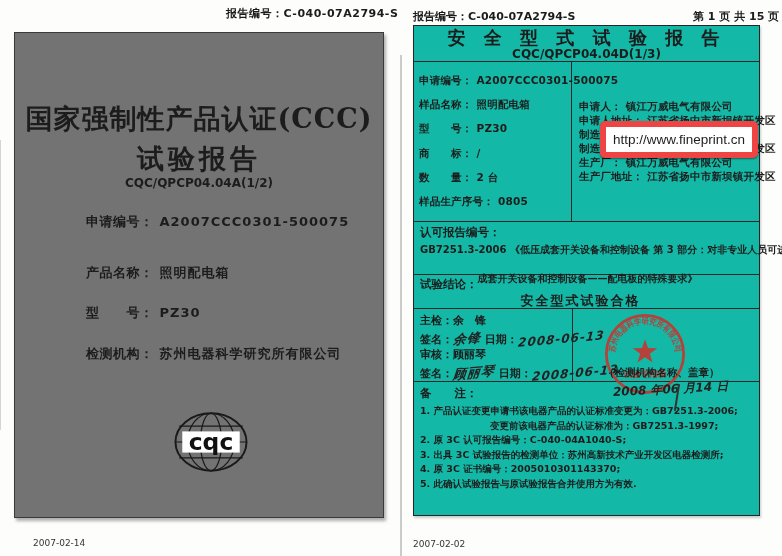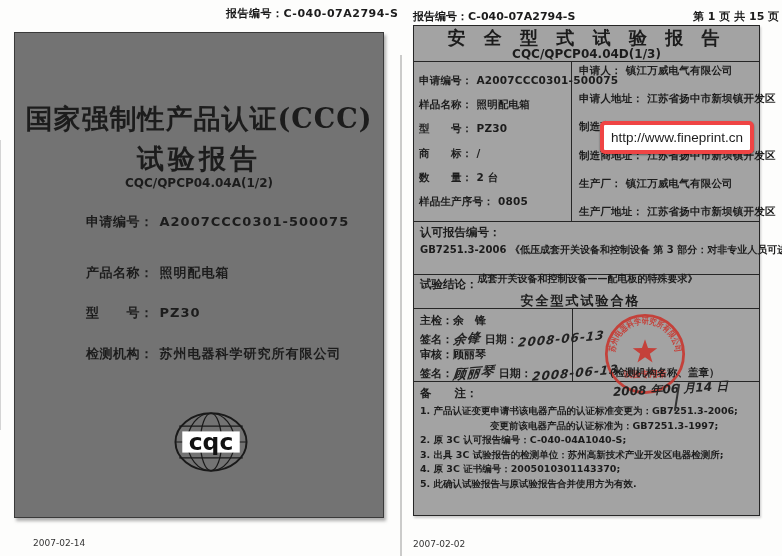--- a/index.html
+++ b/index.html
@@ -22,31 +22,31 @@
   .lp-doccode{position:absolute;left:0;top:143px;width:100%;text-align:center;font-size:12px;font-weight:600;}
   .lp-field{position:absolute;left:71px;font-size:13px;font-weight:600;letter-spacing:.5px;white-space:nowrap;}
   .lp-field .val{margin-left:6px;letter-spacing:1px;}
   .lp-logo{position:absolute;left:158px;top:378px;}
   .lp-footer{position:absolute;left:33px;top:538px;font-size:9px;color:#333;}
   
   .rp-header-left{position:absolute;left:413px;top:9px;font-size:11px;font-weight:600;}
   .rp-header-right{position:absolute;left:693px;top:9px;font-size:11px;font-weight:600;}
   .rt-table{
     position:absolute;left:413px;top:25px;width:345px;height:489px;
-    border:1.5px solid #262626;background:#a3a3a3;display:flex;flex-direction:column;
+    border:1.5px solid #262626;background:#14b8a6;display:flex;flex-direction:column;
     box-shadow:1px 2px 2px rgba(130,130,130,.4);
   }
   .rt-row{border-bottom:1.5px solid #262626;}
   .row-title{height:33px;text-align:center;padding-top:2px;}
   .rp-title{font-size:18px;font-weight:700;letter-spacing:6px;line-height:20px;}
   .rp-doccode{font-size:12px;font-weight:700;line-height:13px;}
   .row-info{height:159px;display:flex;}
   .cell-l{width:152px;border-right:1.5px solid #262626;display:flex;flex-direction:column;
     justify-content:space-evenly;padding:2px 0 2px 5px;}
-  .cell-r{flex:1;display:flex;flex-direction:column;justify-content:space-between;padding:2px 0 2px 7px;}
+  .cell-r{flex:1;display:flex;flex-direction:column;justify-content:center;padding:2px 0 2px 7px;}
   .info-line{font-size:10.5px;font-weight:600;white-space:nowrap;letter-spacing:.2px;}
   .info-line .val{margin-left:4px;}
   .row-std{height:49px;padding:3px 4px 0 6px;}
   .std-label{font-size:11.5px;font-weight:700;}
   .std-line1{font-size:10px;font-weight:600;margin-top:3px;white-space:nowrap;}
   .std-line2{font-size:10px;font-weight:600;text-align:center;margin-top:15px;}
   .row-concl{height:31px;padding:2px 18px 0 6px;}
   .concl-label{font-size:11.5px;font-weight:700;}
   .concl-value{text-align:center;font-size:13px;font-weight:700;letter-spacing:2px;margin-top:0px;}
   .row-sign{height:72px;display:flex;}
@@ -65,21 +65,21 @@
   
   .seal-svg{position:absolute;left:185px;top:282px;z-index:1;}
   .seal-caption{position:absolute;left:190px;top:340px;z-index:2;font-size:10.5px;font-weight:700;white-space:nowrap;}
   .seal-date{position:absolute;left:199px;top:355px;z-index:2;font-size:12px;font-weight:700;
     font-style:italic;transform:rotate(-3deg);white-space:nowrap;color:#222;}
   .pen-stroke{position:absolute;left:262px;top:358px;width:1.5px;height:27px;background:#333;
     transform:rotate(9deg);z-index:2;}
   
   .watermark{
     position:absolute;left:600px;top:121px;width:146px;height:25px;z-index:6;
-    background:#fff;border:4px solid #ef4444;border-radius:5px;
+    background:#fff;border:6px solid #ef4444;border-radius:5px;
     box-shadow:0 1px 2px rgba(0,0,0,.45);
     display:flex;align-items:center;justify-content:center;
     font-size:13.5px;color:#1d1d1d;font-family:"Liberation Sans","DejaVu Sans",sans-serif;
   }
   
   .scan-edge-mid{position:absolute;left:400px;top:55px;width:1.5px;height:501px;background:#8f8f8f;opacity:.45;}
   .scan-edge-left{position:absolute;left:0;top:140px;width:1px;height:290px;background:#777;opacity:.3;}
 </style>
 </head>
 <body>

